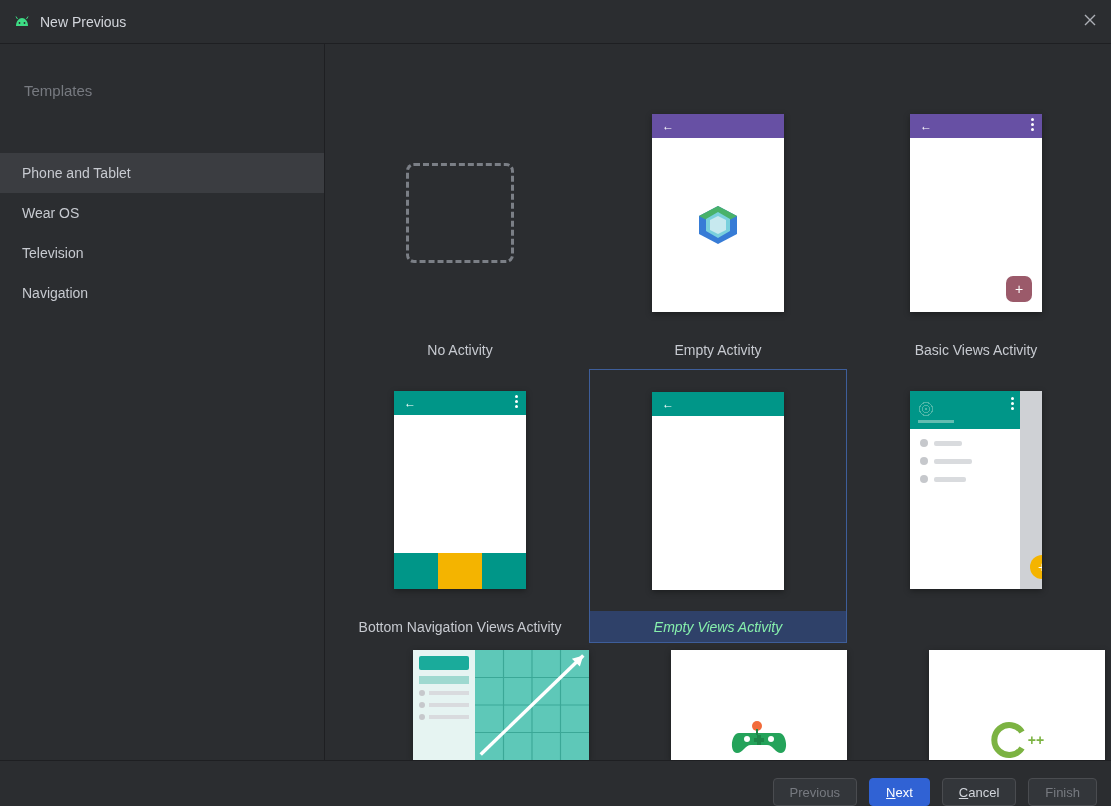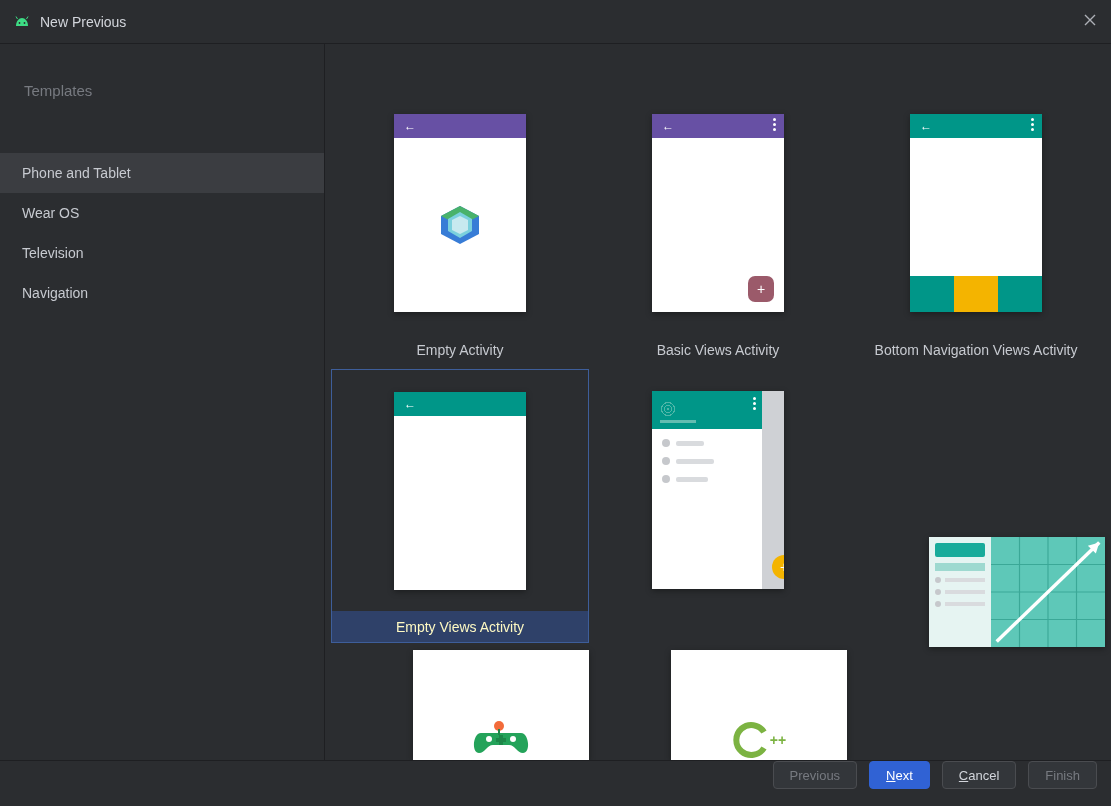--- a/index.html
+++ b/index.html
@@ -57,22 +57,22 @@
     box-shadow: 0 2px 6px rgba(0,0,0,0.35);
     display: flex; flex-direction: column;
     overflow: hidden;
   }
   .card-label {
     width: 258px; text-align: center; color: #c7cad0;
     font-size: 14px; height: 32px; line-height: 32px;
   }
   .card.selected .thumb-wrap { border: 1px solid #3e5e9a; border-bottom: none; }
   .card.selected .card-label {
-    background: #2f4169; color: #fef9c3;
-    border: 1px solid #3e5e9a; border-top: none;
+    background: #2f4169; color: #86efac;
+    border: 1px solid #3e5e9a; border-top: none; font-style: italic;
   }
 
   .appbar { height: 24px; display: flex; align-items: center; padding: 0 10px; color: #fff; position: relative; }
   .appbar .back { font-size: 12px; }
   .appbar .dots { position: absolute; right: 8px; top: 4px; display: flex; flex-direction: column; gap: 2px; }
   .appbar .dots span { width: 3px; height: 3px; background: #fff; border-radius: 50%; display: block; }
 
   
   .no-activity-box {
     width: 108px; height: 100px;
@@ -124,21 +124,21 @@
 
   
   .row3-thumb {
     width: 176px; height: 110px; background:#fff;
     box-shadow: 0 2px 6px rgba(0,0,0,0.35);
     align-self: flex-end;
   }
 
   .footer {
     height: 46px; border-top: 1px solid #1e1f22;
-    display: flex; align-items: flex-start; justify-content: flex-end;
+    display: flex; align-items: flex-end; justify-content: flex-end;
     gap: 12px; padding: 0 14px;
   }
   .btn {
     height: 28px; padding: 0 16px; border-radius: 4px;
     border: 1px solid #4a4c50; background: #33363a; color: #777a80;
     font-size: 13px; cursor: default;
   }
   .btn.enabled { color: #d2d5db; cursor: pointer; }
   .btn.primary { background: #3062d4; border-color: #3062d4; color: #fff; cursor: pointer; }
   .btn u { text-decoration: underline; }
@@ -177,20 +177,26 @@
       <span>Television</span>
     </div>
     <div class="sidebar-item">
       <span>Navigation</span>
     </div>
   </div>
 
   <div class="main">
     <div class="grid">
 
+      <div class="card">
+        <div class="thumb-wrap">
+          <div class="no-activity-box"></div>
+        </div>
+        <div class="card-label">No Activity</div>
+      </div>
 
       <div class="card">
         <div class="thumb-wrap">
           <div class="thumb">
             <div class="appbar appbar-purple">
                 <span class="back">←</span>
               </div>
             <div class="compose-center">
               <svg width="50" height="50" viewBox="0 0 50 50">
                 <polygon points="25,6 44,16 44,34 25,44 6,34 6,16" fill="#377cd6"></polygon>

